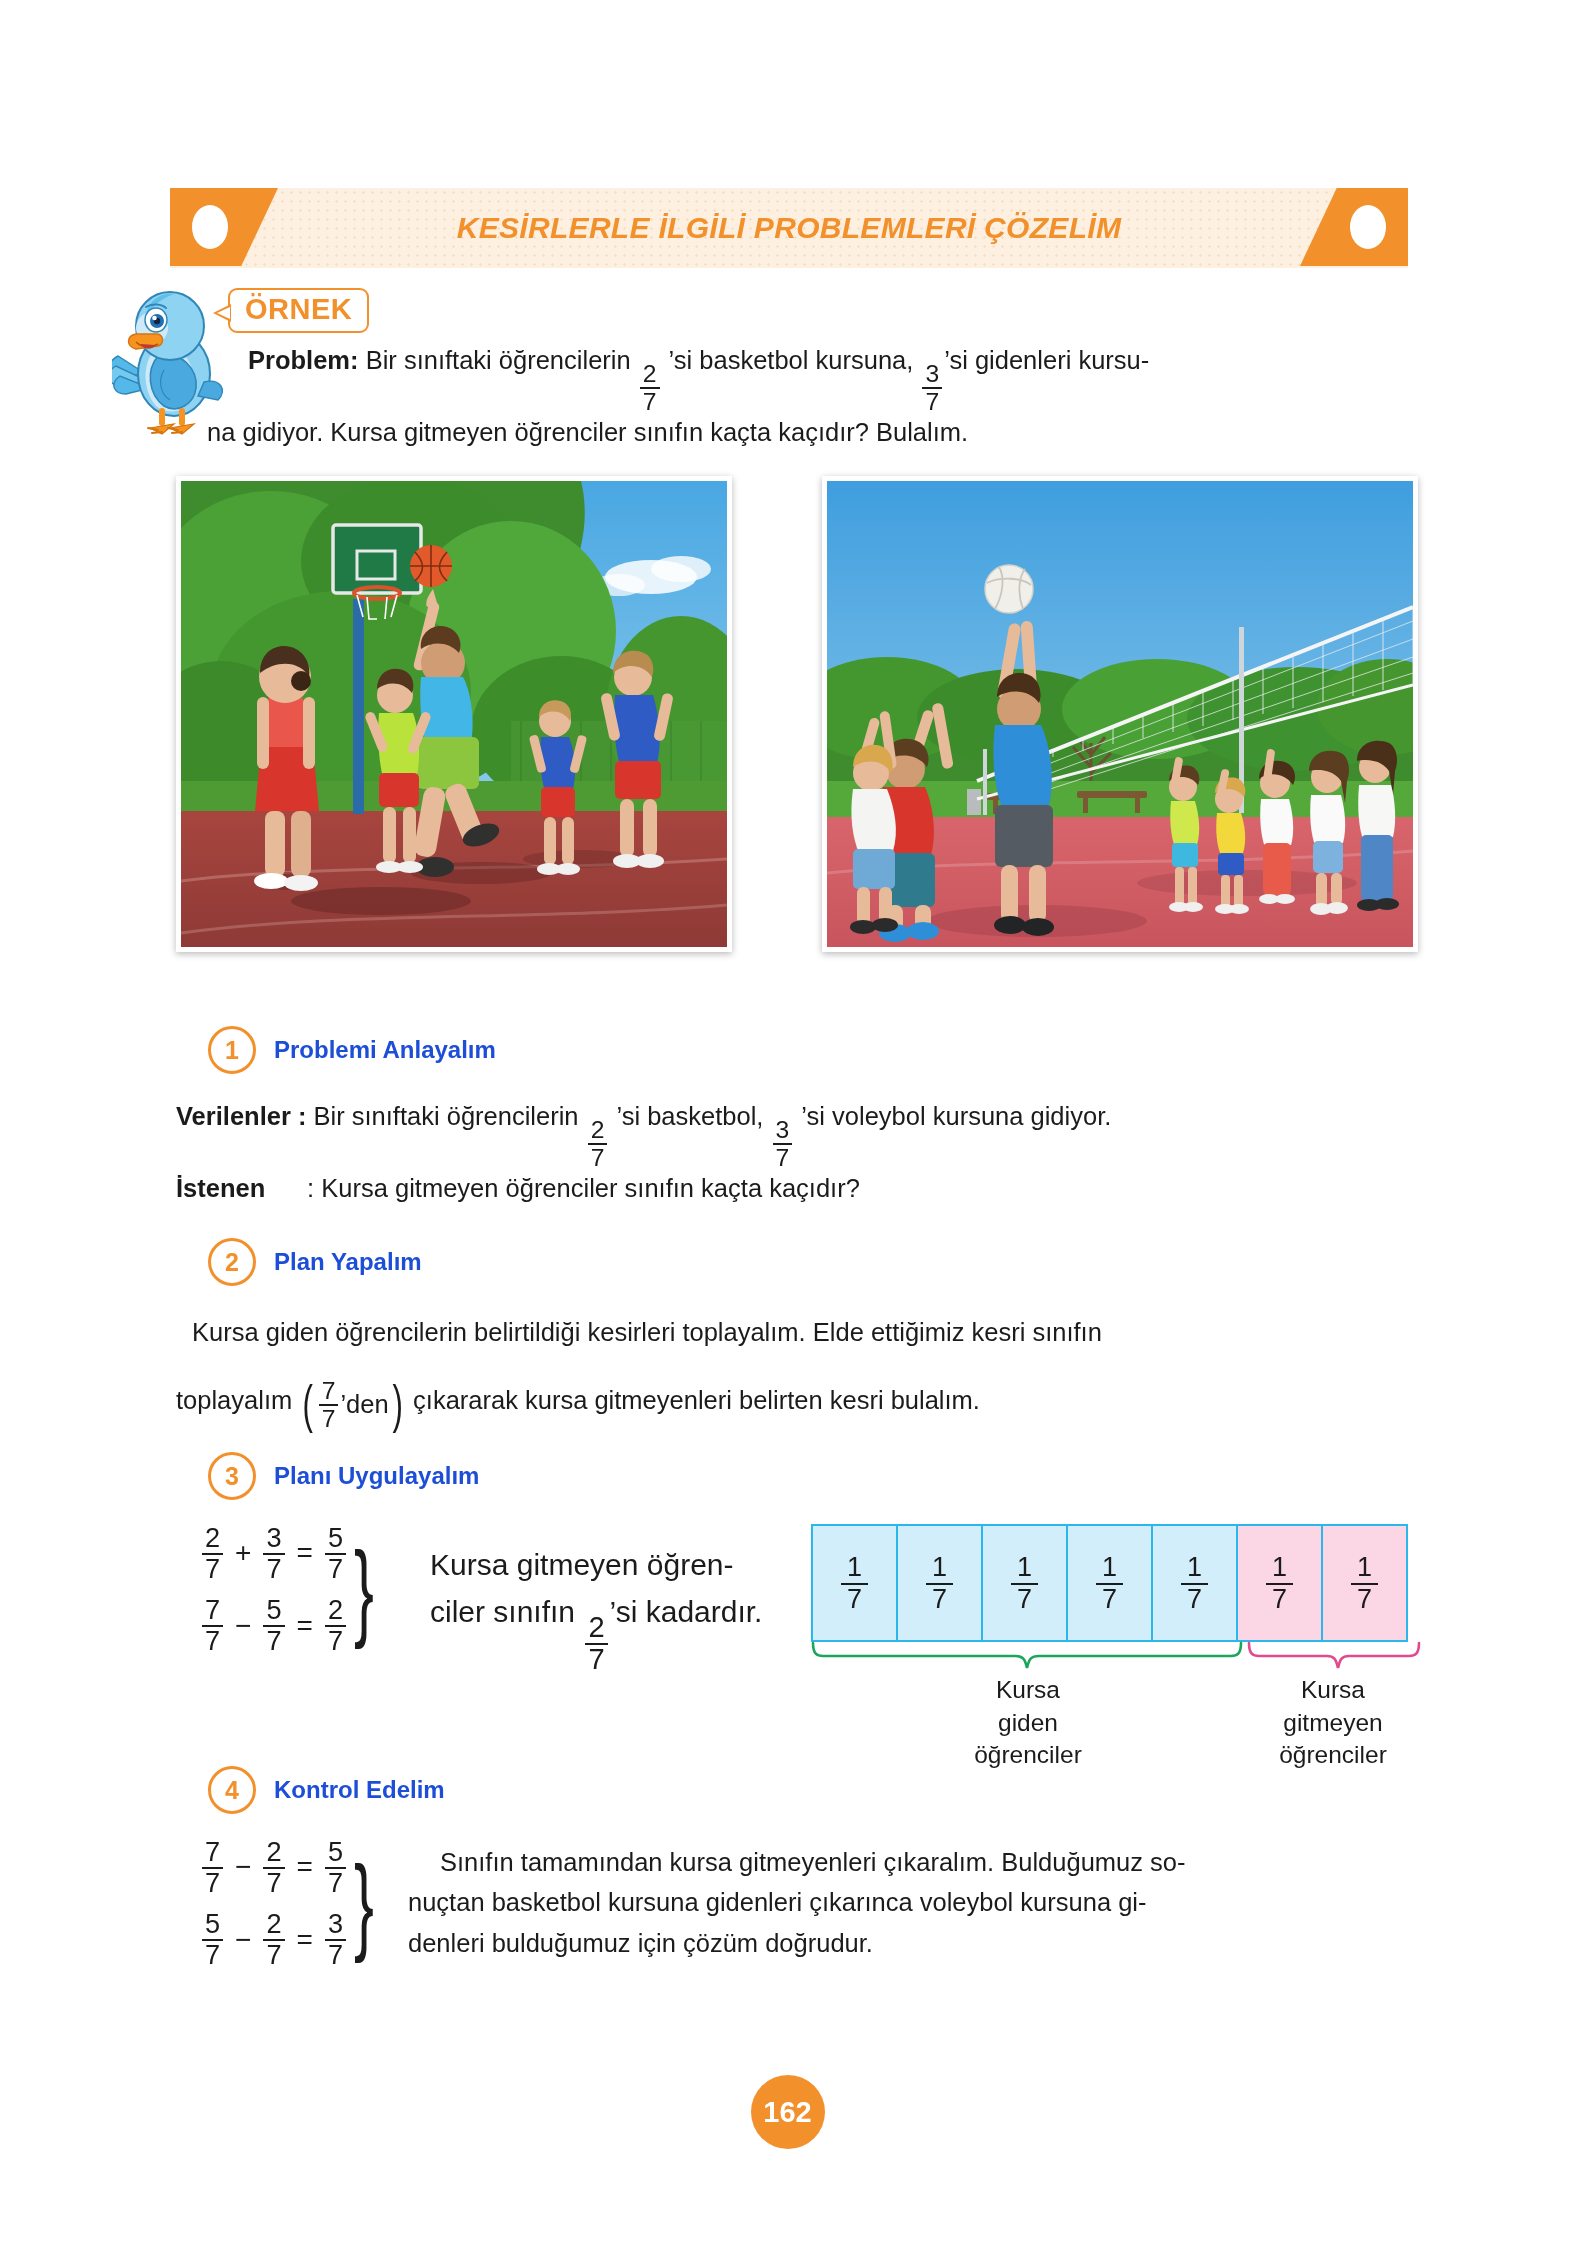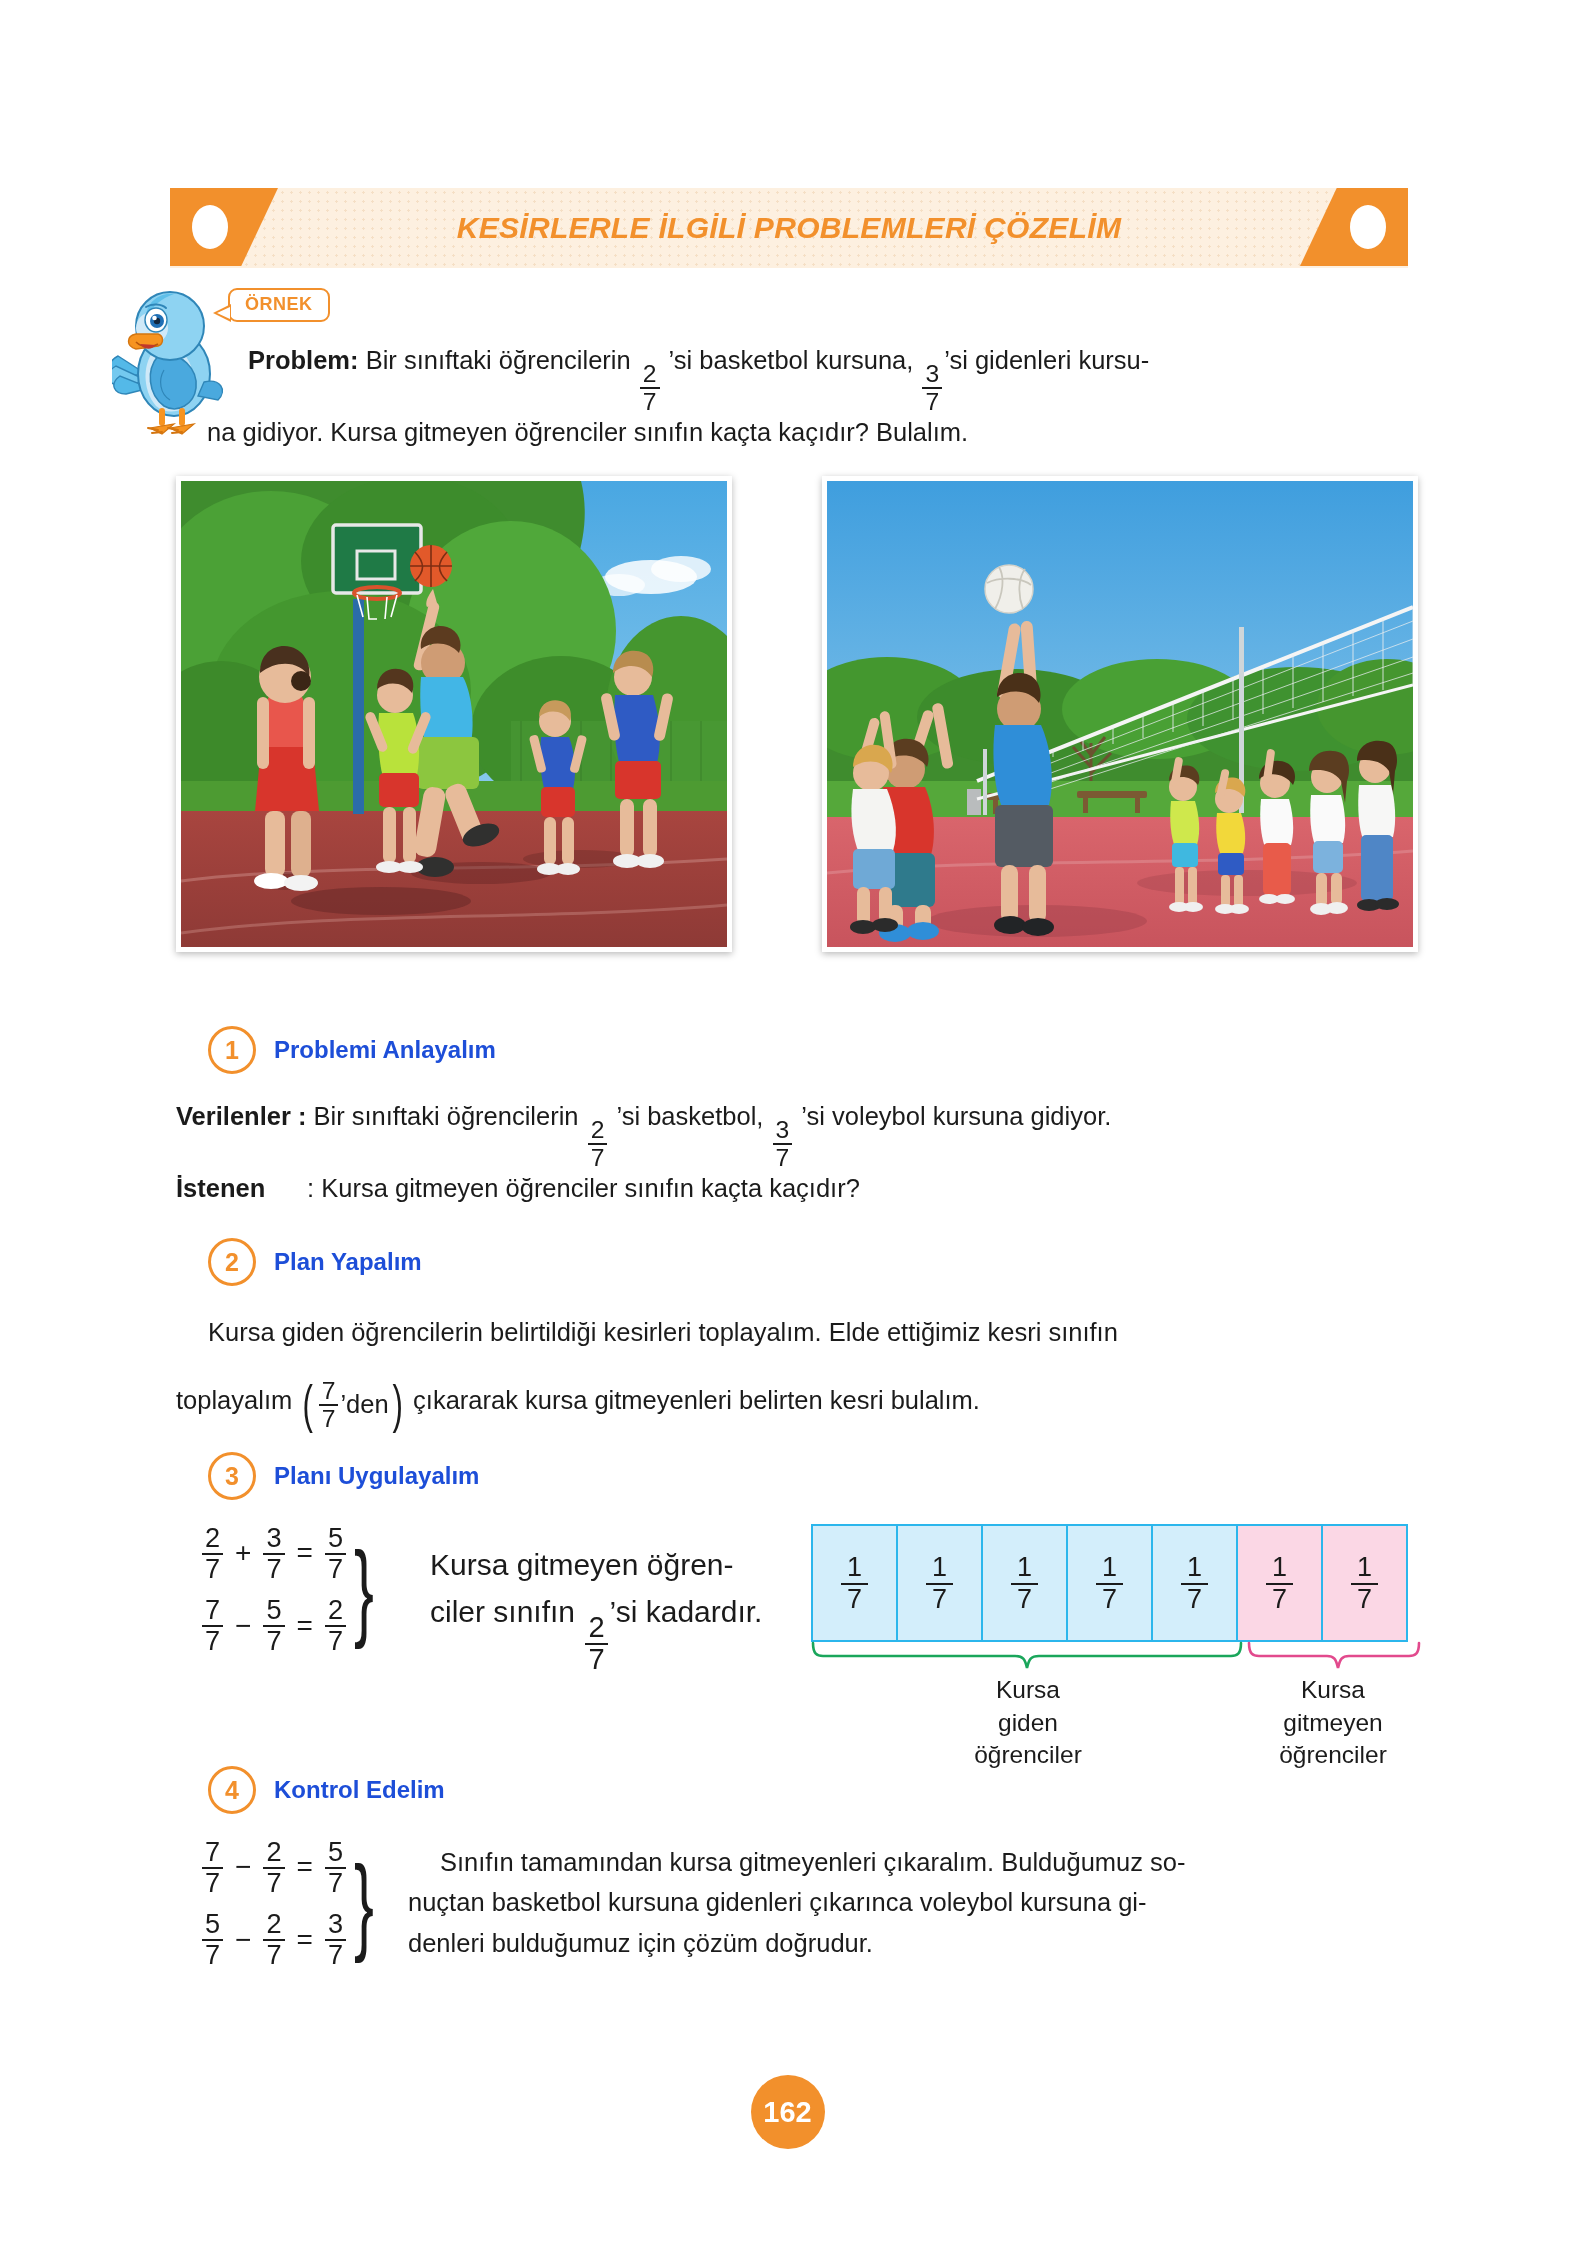--- a/index.html
+++ b/index.html
@@ -97,21 +97,21 @@
 
   
   .ornek {
     position: absolute;
     left: 228px;
     top: 288px;
     padding: 5px 15px 7px;
     border: 2.6px solid #f2902c;
     border-radius: 9px;
     background: #ffffff;
-    font-size: 18px;
+    font-size: 29px;
     font-weight: bold;
     color: #f2902c;
     letter-spacing: .5px;
     line-height: 1;
   }
   .ornek-tail {
     position: absolute;
     left: -17px;
     top: 14px;
     width: 0; height: 0;
@@ -658,21 +658,21 @@
   <div class="txt" style="left:176px; top:1168px; width:1250px;">
     <b style="display:inline-block; min-width:124px;">İstenen</b>
     <span>: Kursa gitmeyen öğrenciler sınıfın kaçta kaçıdır?</span>
   </div>
 
   <div class="step" style="left:208px; top:1238px;">
     <div class="step-num">2</div>
     <div class="step-label">Plan Yapalım</div>
   </div>
 
-  <div class="txt" style="left:176px; top:1312px; width:1252px; text-indent:32px;">Kursa giden öğrencilerin belirtildiği kesirleri toplayalım. Elde ettiğimiz kesri sınıfın</div>
+  <div class="txt" style="left:160px; top:1312px; width:1252px; text-indent:32px;">Kursa giden öğrencilerin belirtildiği kesirleri toplayalım. Elde ettiğimiz kesri sınıfın</div>
 
   <div class="txt" style="left:176px; top:1378px; width:1252px;">
     <span>toplayalım</span>
     <span style="display:inline-flex; align-items:center; vertical-align:-0.5em; font-size:1em;">
       <span style="font-size:52px; font-weight:300; line-height:0.8; transform:scaleX(.6);">(</span>
       <span class="frac" style="vertical-align:0;">
         <span class="num">7</span>
         <span class="den">7</span>
       </span>
       <span>’den</span>

